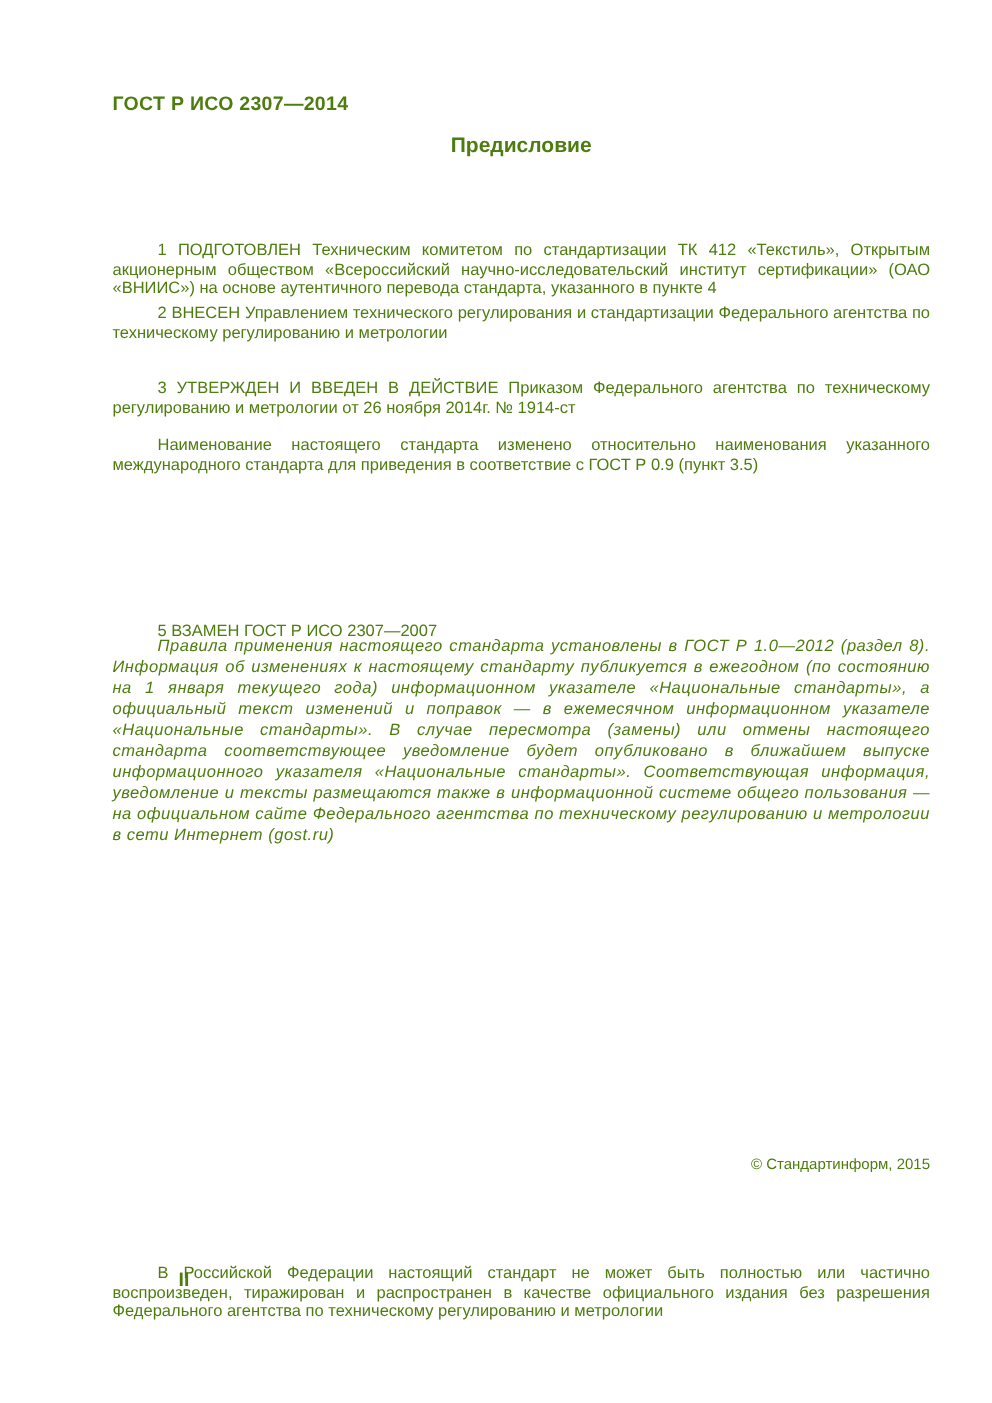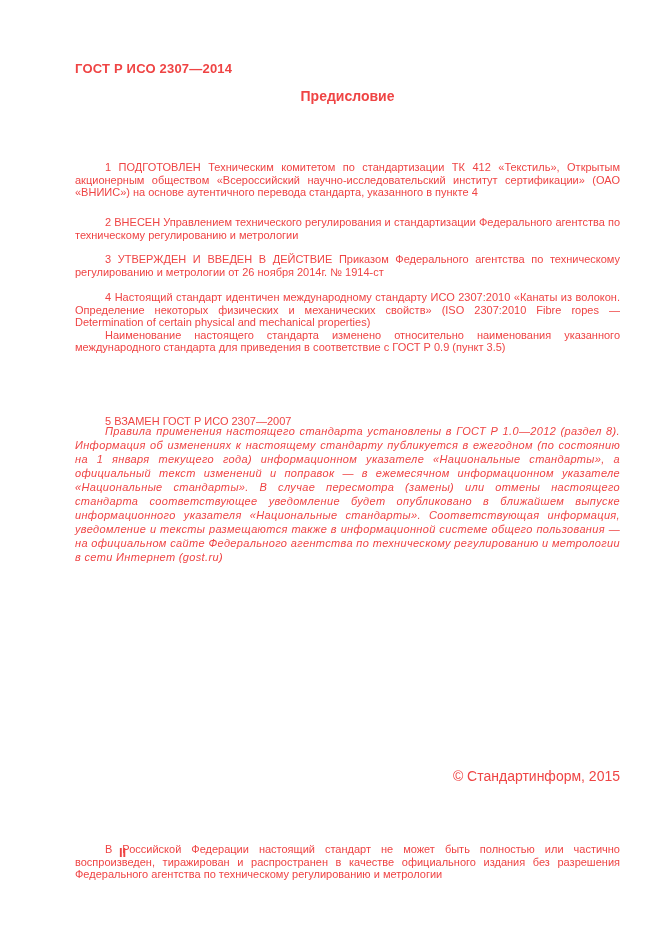--- a/index.html
+++ b/index.html
@@ -6,21 +6,21 @@
     margin: 0;
     padding: 0;
     background: #ffffff;
   }
   .page {
     position: relative;
     width: 661px;
     height: 935px;
     background: #ffffff;
     font-family: "Liberation Sans", sans-serif;
-    color: #ef4444;
+    color: #4d7c0f;
     overflow: hidden;
   }
   .block {
     position: absolute;
     left: 75px;
     width: 545px;
   }
   .body-text {
     font-size: 11px;
     line-height: 12.6px;
@@ -39,37 +39,37 @@
     letter-spacing: 0.2px;
     white-space: nowrap;
   }
   .doc-title {
     top: 88px;
     text-align: center;
     font-size: 14px;
     font-weight: bold;
   }
   .para-1 { top: 116px; }
-  .para-2 { top: 171px; }
+  .para-2 { top: 158px; }
   .para-3 { top: 208px; }
   .clause-4 { top: 246px; }
   .para-5 { top: 370px; }
   .note-italic {
     top: 424px;
     font-style: italic;
     font-size: 11px;
     line-height: 14px;
     letter-spacing: 0.35px;
     text-align: justify;
     text-align-last: left;
   }
   .copyright-line {
     top: 770px;
     text-align: right;
-    font-size: 14px;
+    font-size: 10px;
     line-height: 13px;
   }
   .imprint-note { top: 798px; }
   .page-number {
     top: 845px;
     font-size: 13px;
     font-weight: bold;
     width: 60px;
     margin-left: 44px;
   }
@@ -89,21 +89,20 @@
 
   <div class="block body-text para-2">
     <p>2 ВНЕСЕН Управлением технического регулирования и стандартизации Федерального агентства по техническому регулированию и метрологии</p>
   </div>
 
   <div class="block body-text para-3">
     <p>3 УТВЕРЖДЕН И ВВЕДЕН В ДЕЙСТВИЕ Приказом Федерального агентства по техническому регулированию и метрологии от 26 ноября 2014г. № 1914-ст</p>
   </div>
 
   <div class="block body-text clause-4">
-    <p>4 Настоящий стандарт идентичен международному стандарту ИСО 2307:2010 «Канаты из волокон. Определение некоторых физических и механических свойств» (ISO 2307:2010 Fibre ropes — Determination of certain physical and mechanical properties)</p>
     <p>Наименование настоящего стандарта изменено относительно наименования указанного международного стандарта для приведения в соответствие с ГОСТ Р 0.9 (пункт 3.5)</p>
   </div>
 
   <div class="block body-text para-5">
     <p>5 ВЗАМЕН ГОСТ Р ИСО 2307—2007</p>
   </div>
 
   <div class="block note-italic">
     <p>Правила применения настоящего стандарта установлены в ГОСТ Р 1.0—2012 (раздел 8). Информация об изменениях к настоящему стандарту публикуется в ежегодном (по состоянию на 1 января текущего года) информационном указателе «Национальные стандарты», а официальный текст изменений и поправок — в ежемесячном информационном указателе «Национальные стандарты». В случае пересмотра (замены) или отмены настоящего стандарта соответствующее уведомление будет опубликовано в ближайшем выпуске информационного указателя «Национальные стандарты». Соответствующая информация, уведомление и тексты размещаются также в информационной системе общего пользования — на официальном сайте Федерального агентства по техническому регулированию и метрологии в сети Интернет (gost.ru)</p>
   </div>

